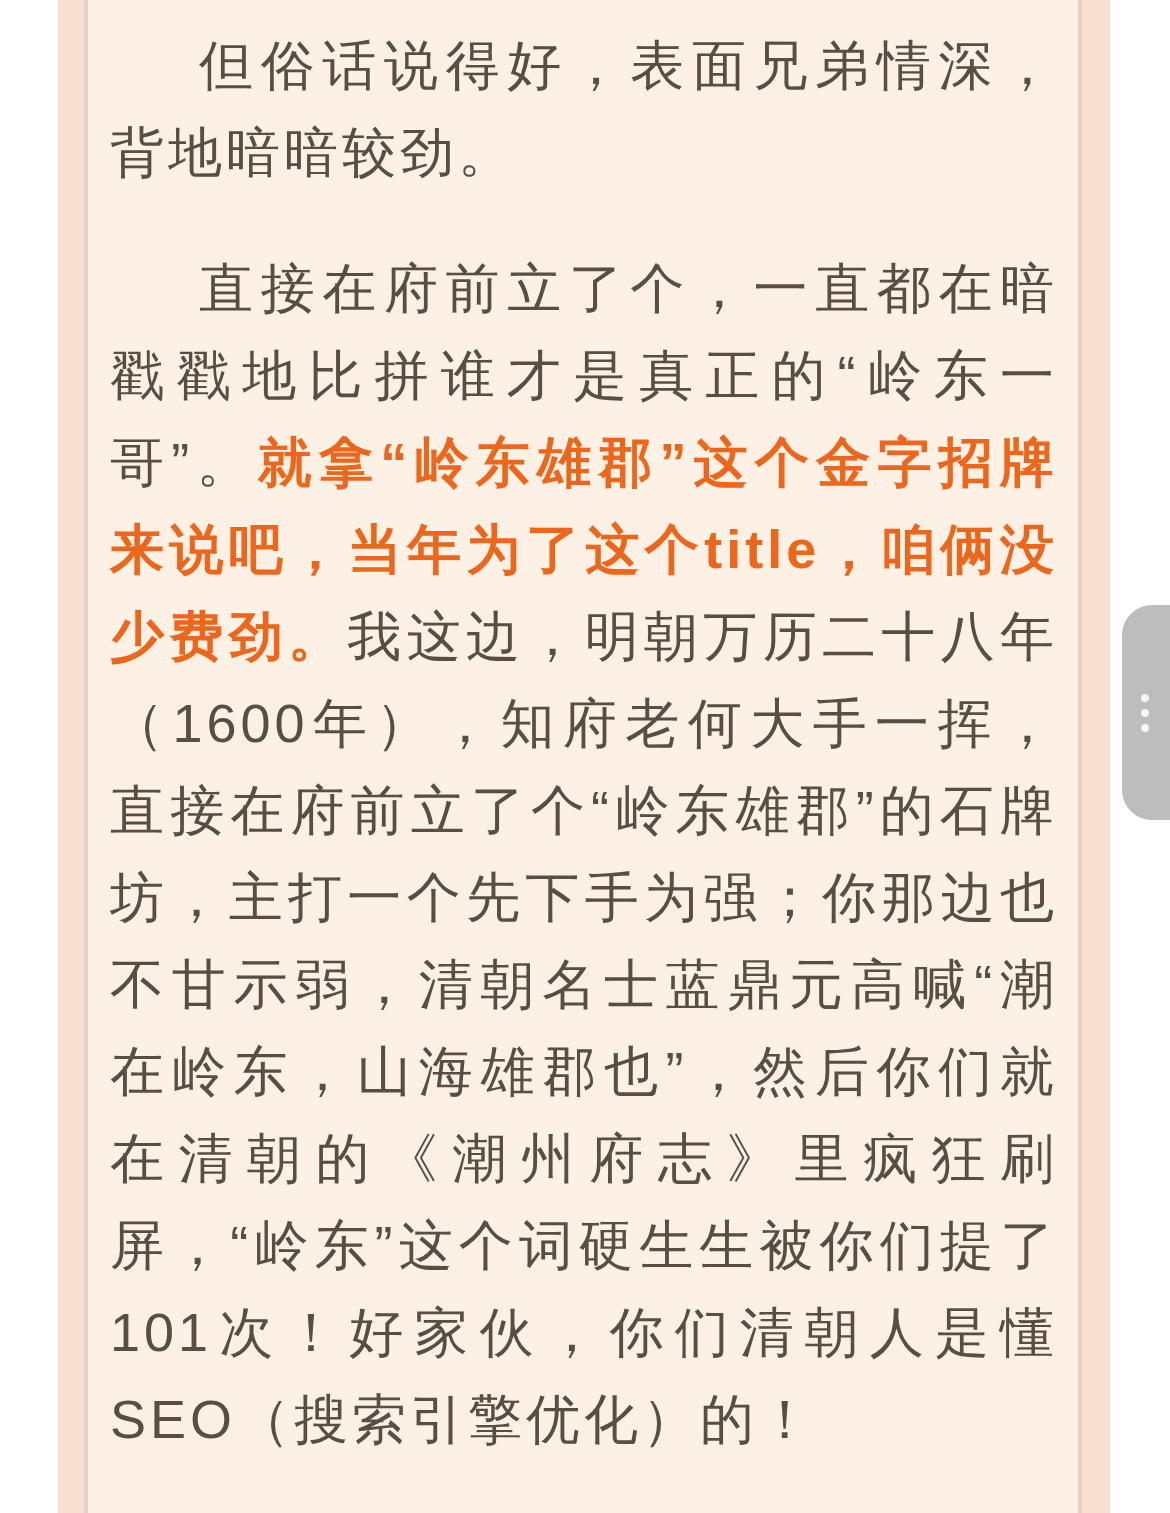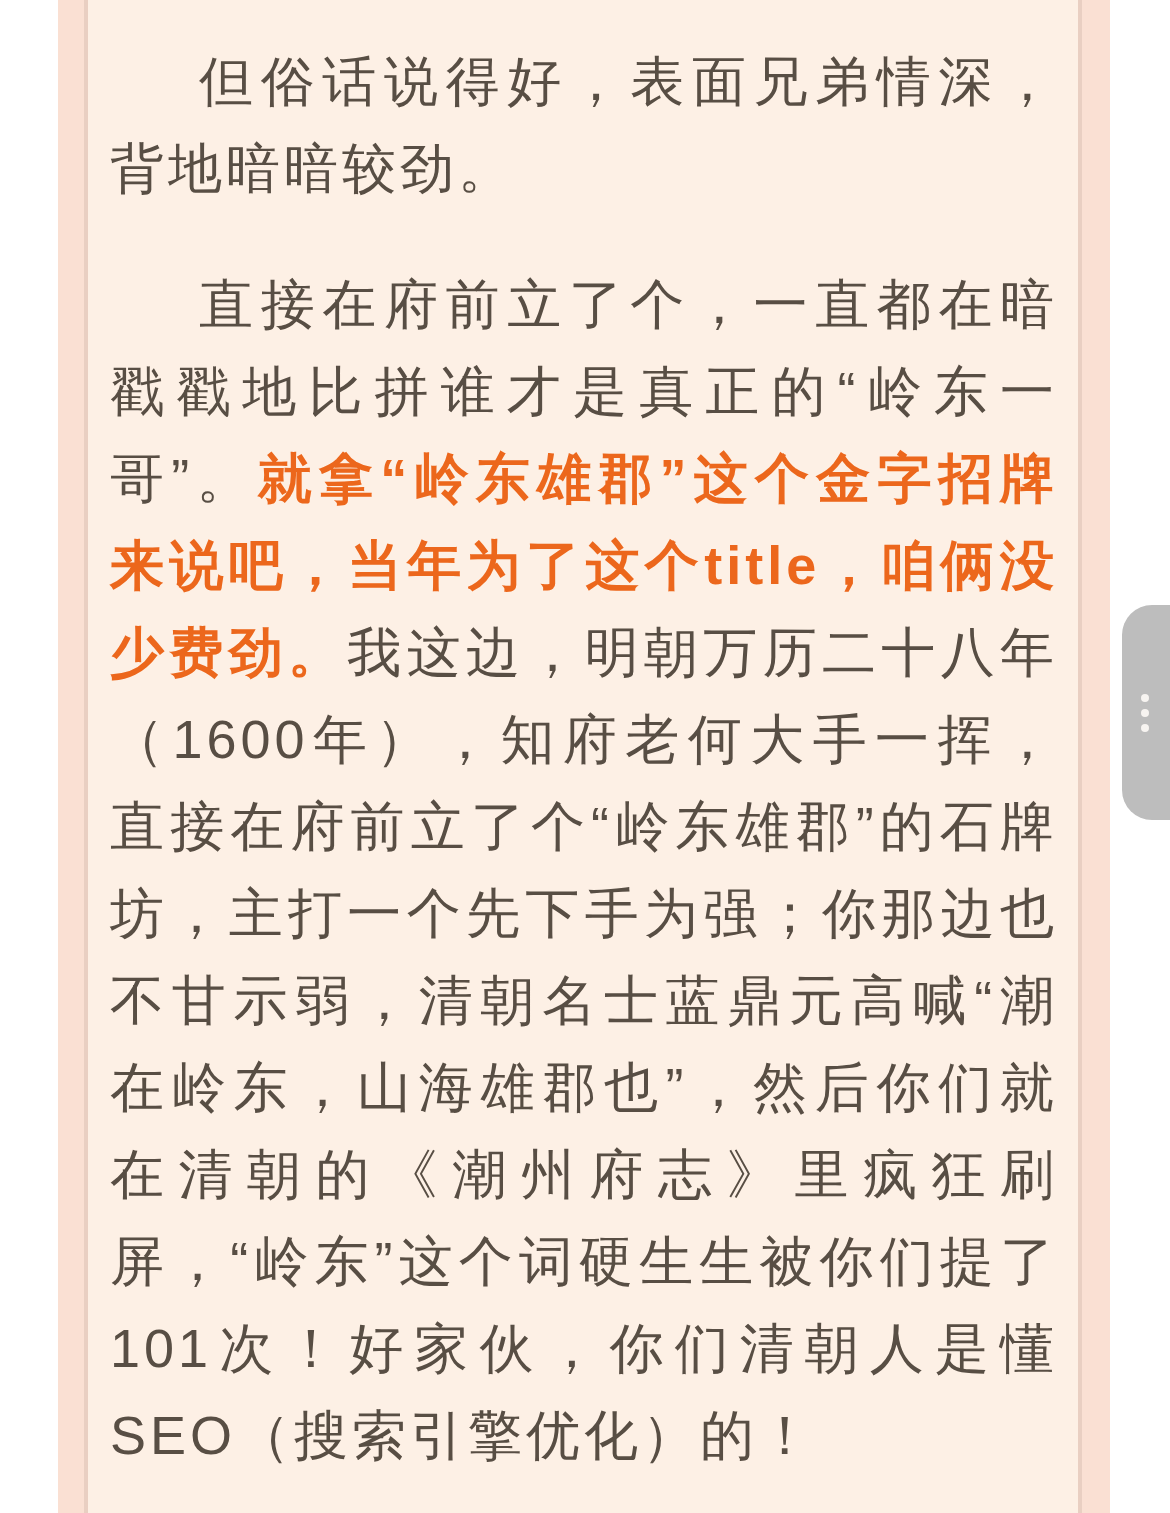--- a/index.html
+++ b/index.html
@@ -31,21 +31,21 @@
   .page-card {
     position: absolute;
     left: 84px;
     top: 0;
     width: 998px;
     height: 100%;
     box-sizing: border-box;
     background: #fdf0e5;
     border-left: 4px solid #e9cfc2;
     border-right: 4px solid #e9cfc2;
-    padding: 38px 20px 0 22px;
+    padding: 22px 20px 0 22px;
   }
   .article-body p {
     margin: 0 0 49px 0;
     font-size: 54px;
     line-height: 87px;
     letter-spacing: 4px;
     color: #584e44;
     text-align: justify;
     text-justify: inter-character;
     text-indent: 1.65em;

